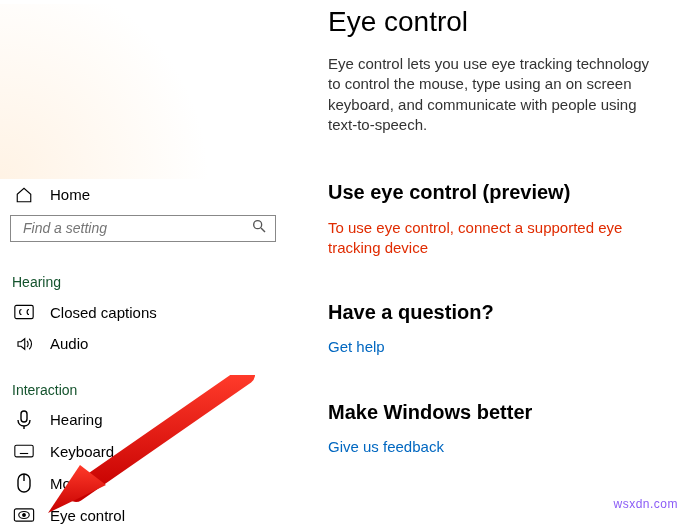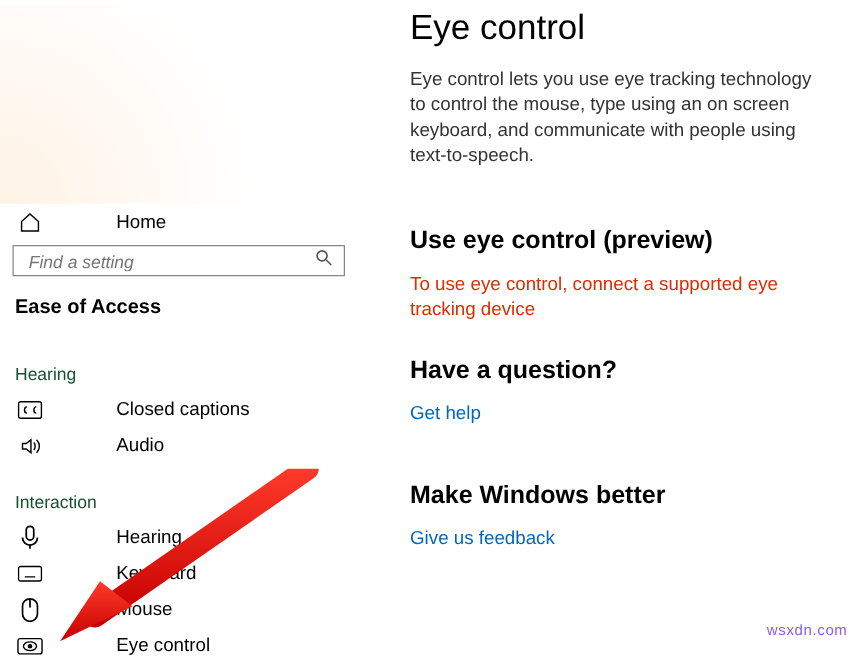--- a/index.html
+++ b/index.html
@@ -37,21 +37,20 @@
     pointer-events: none;
     z-index: 0;
   }
   .sidebar > * { position: relative; z-index: 1; }
   .sb-row {
     display: flex;
     align-items: center;
     height: 40px;
     padding-left: 12px;
     font-size: 15px;
-    gap: 43px;
   }
   .sb-row.clickable { cursor: pointer; }
   .sb-icon {
     width: 24px;
     display: flex;
     justify-content: center;
     margin-right: 14px;
   }
   .sb-label { color: #000; }
   .search-wrap {
@@ -102,21 +101,21 @@
     margin: 0 0 28px 0;
   }
   .section-h {
     font-size: 20px;
     font-weight: 600;
     margin: 18px 0 14px 0;
   }
   .connect-msg {
     color: #e02b00;
     font-size: 15px;
-    margin: 0 0 10px 0;
+    margin: 0 0 26px 0;
     line-height: 1.3;
   }
   .link {
     color: #0067c0;
     font-size: 15px;
     cursor: pointer;
     margin-bottom: 28px;
     display: inline-block;
   }
   
@@ -158,21 +157,20 @@
     <div class="search-wrap">
       <input class="search-input" placeholder="Find a setting" style="">
       <span class="search-icon">
         <svg width="16" height="16" viewBox="0 0 24 24" fill="none" stroke="#555" stroke-width="2">
           <circle cx="10" cy="10" r="6"></circle>
             <line x1="15" y1="15" x2="21" y2="21"></line>
         </svg>
       </span>
     </div>
 
-    <div class="section-title">Ease of Access</div>
 
     <div class="sub-header">Hearing</div>
 
     <div class="sb-row clickable">
       <span class="sb-icon">
         <svg width="20" height="16" viewBox="0 0 24 18" fill="none" stroke="#000" stroke-width="1.4">
           <rect x="1" y="1" width="22" height="16" rx="2"></rect>
           <path d="M9 12c-3 0-3-6 0-6"></path>
             <path d="M18 12c-3 0-3-6 0-6"></path>
         </svg>

